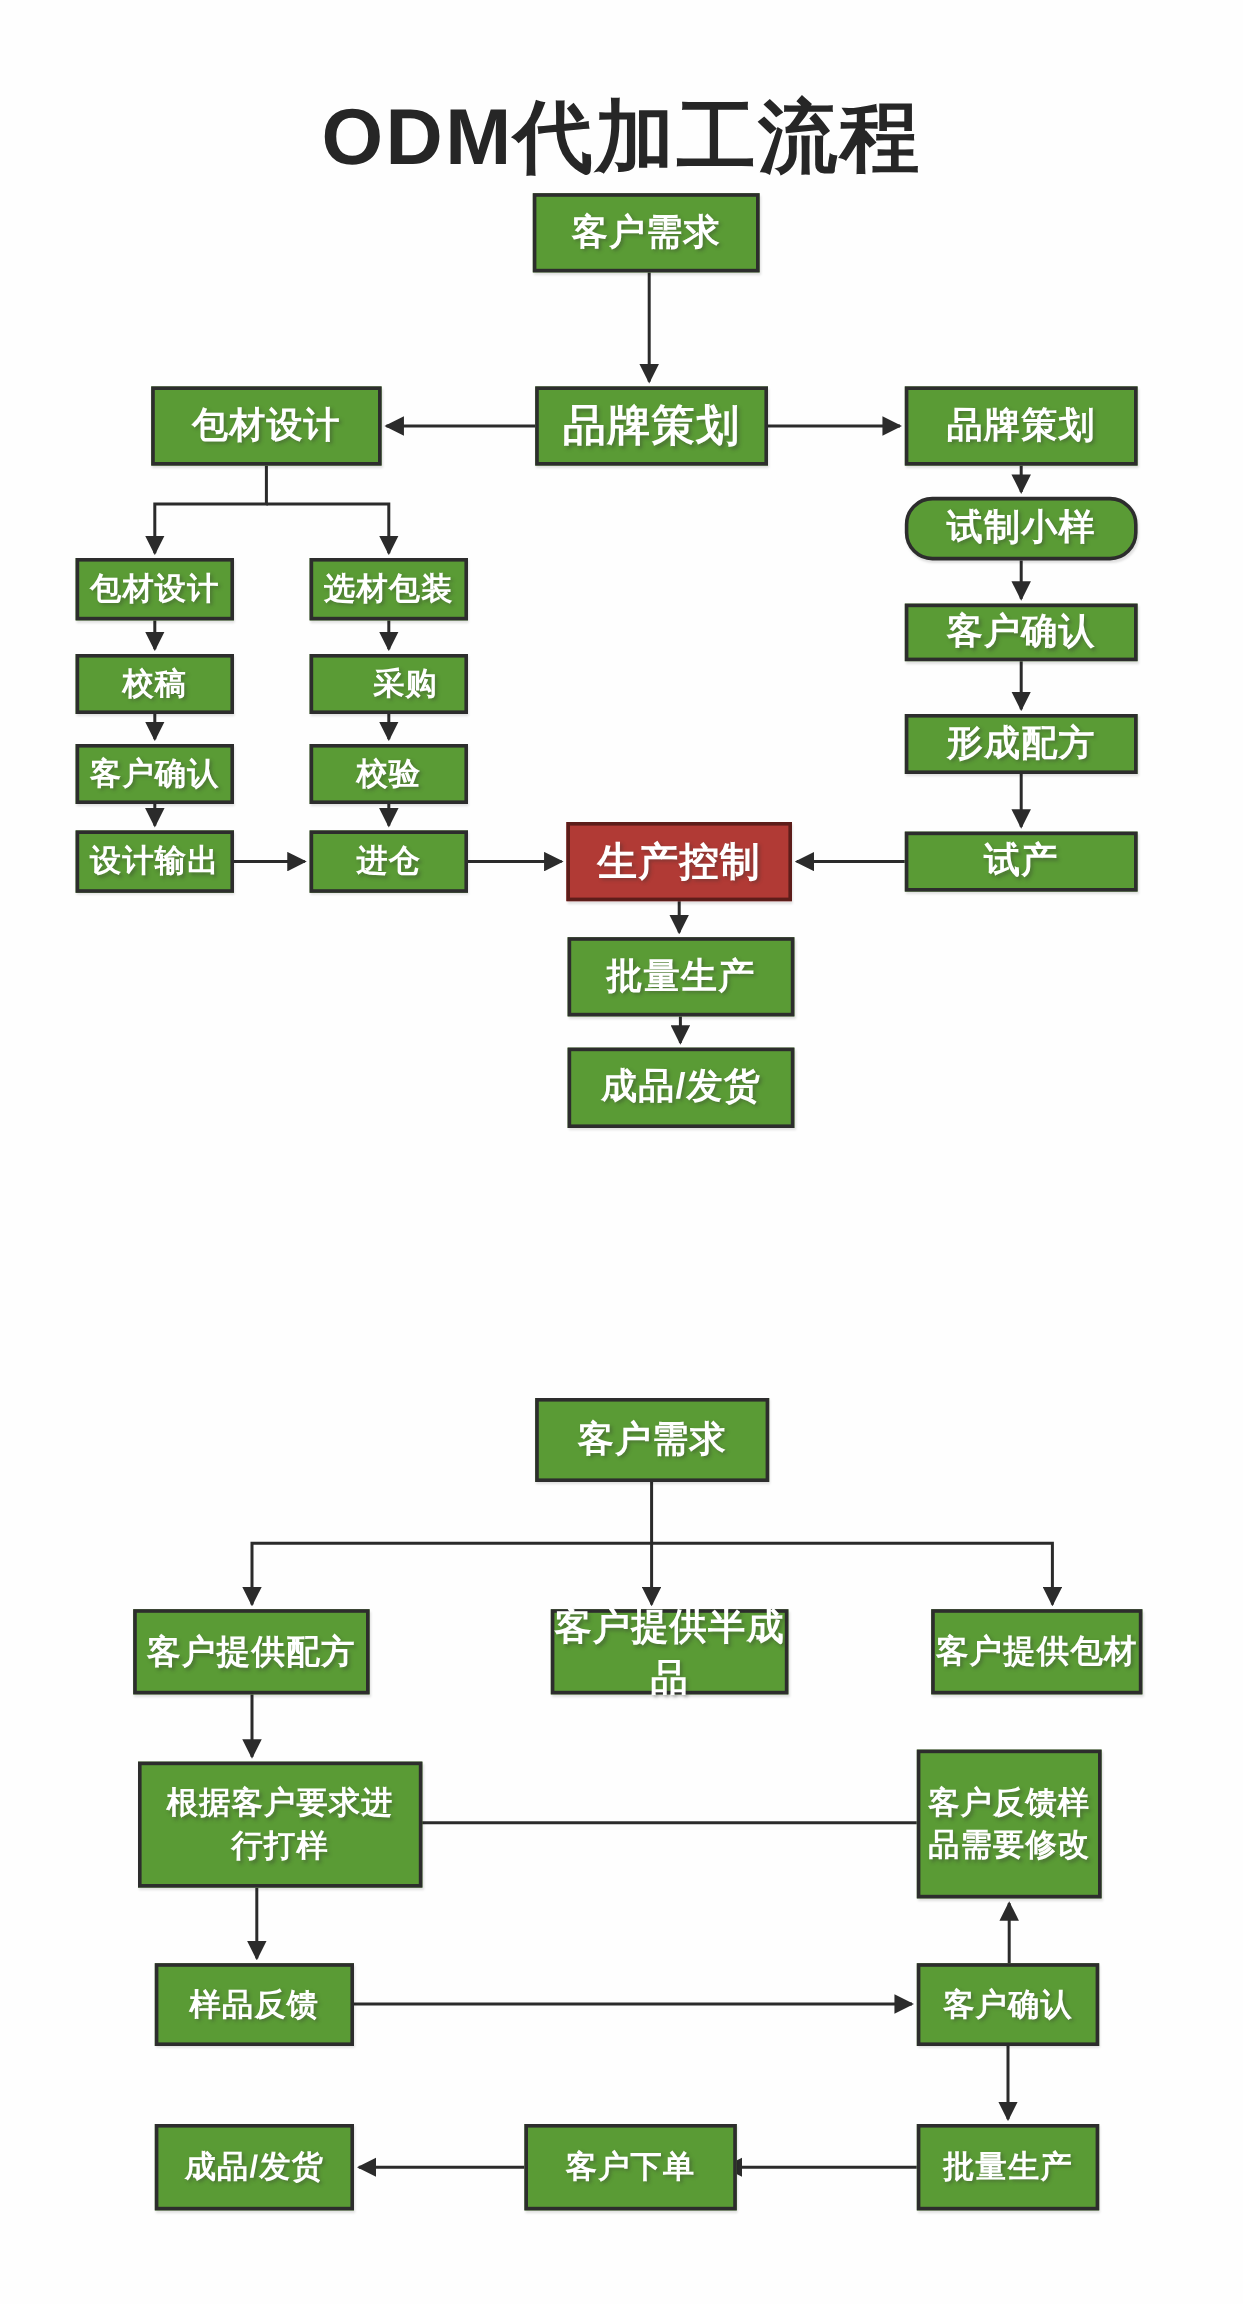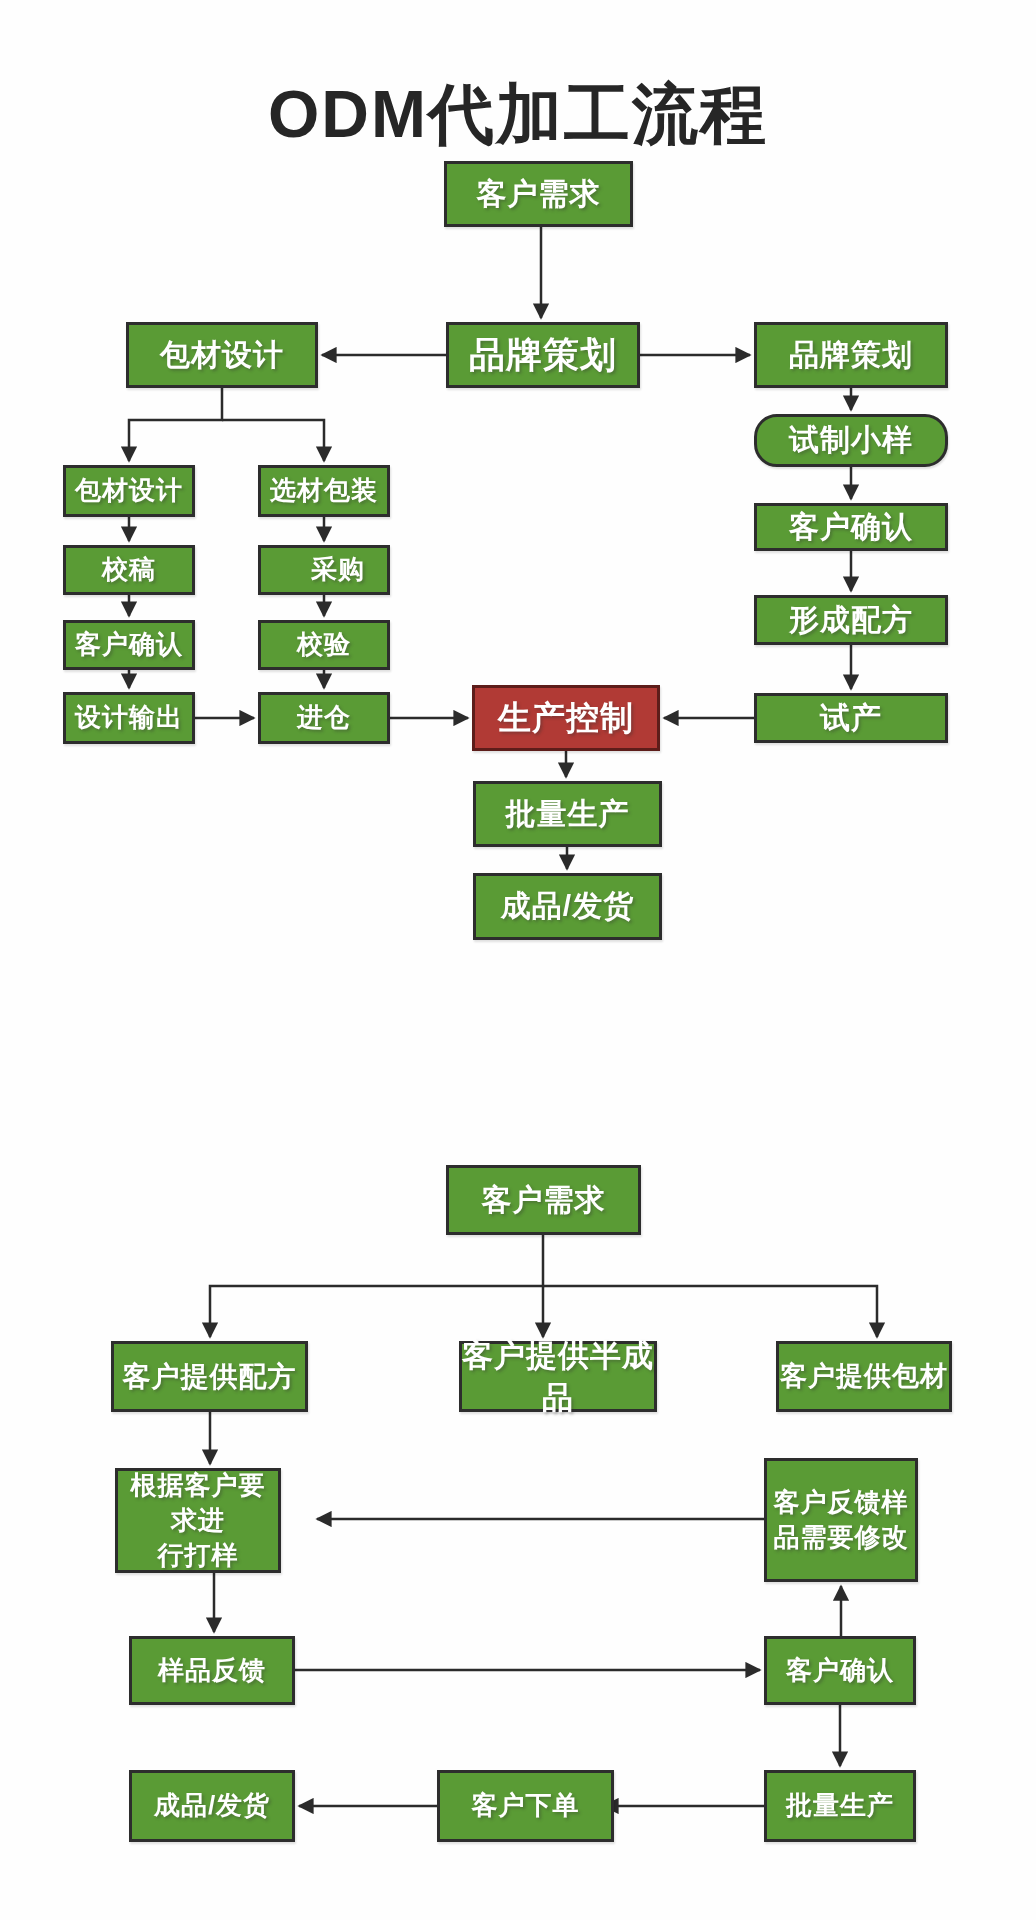--- a/index.html
+++ b/index.html
@@ -108,21 +108,21 @@
       <div class="node" style="left: 754px; top: 503px; width: 194px; height: 48px; font-size: 30px;">客户确认</div>
       <div class="node" style="left: 754px; top: 595px; width: 194px; height: 50px; font-size: 30px;">形成配方</div>
       <div class="node" style="left: 754px; top: 693px; width: 194px; height: 50px; font-size: 30px;">试产</div>
       <div class="node red" style="left: 472px; top: 685px; width: 188px; height: 66px; font-size: 33px;">生产控制</div>
       <div class="node" style="left: 473px; top: 781px; width: 189px; height: 66px; font-size: 30px;">批量生产</div>
       <div class="node" style="left: 473px; top: 873px; width: 189px; height: 67px; font-size: 30px;">成品/发货</div>
       <div class="node" style="left: 446px; top: 1165px; width: 195px; height: 70px; font-size: 30px;">客户需求</div>
       <div class="node" style="left: 111px; top: 1341px; width: 197px; height: 71px; font-size: 28px;">客户提供配方</div>
       <div class="node" style="left: 442px; top: 1341px; width: 198px; height: 71px; font-size: 31px; margin-left: 17px;">客户提供半成品</div>
       <div class="node" style="left: 776px; top: 1341px; width: 176px; height: 71px; font-size: 27px;">客户提供包材</div>
-      <div class="node" style="left: 115px; top: 1468px; width: 166px; height: 105px; font-size: 26px;">根据客户要求进
+      <div class="node" style="left: 115px; top: 1468px; width: 237px; height: 105px; font-size: 26px;">根据客户要求进
 行打样</div>
       <div class="node" style="left: 764px; top: 1458px; width: 154px; height: 124px; font-size: 26px;">客户反馈样
 品需要修改</div>
       <div class="node" style="left: 129px; top: 1636px; width: 166px; height: 69px; font-size: 26px;">样品反馈</div>
       <div class="node" style="left: 764px; top: 1636px; width: 152px; height: 69px; font-size: 26px;">客户确认</div>
       <div class="node" style="left: 129px; top: 1770px; width: 166px; height: 72px; font-size: 26px;">成品/发货</div>
       <div class="node" style="left: 437px; top: 1770px; width: 177px; height: 72px; font-size: 26px;">客户下单</div>
       <div class="node" style="left: 764px; top: 1770px; width: 152px; height: 72px; font-size: 26px;">批量生产</div>
     </div>
 </div>

